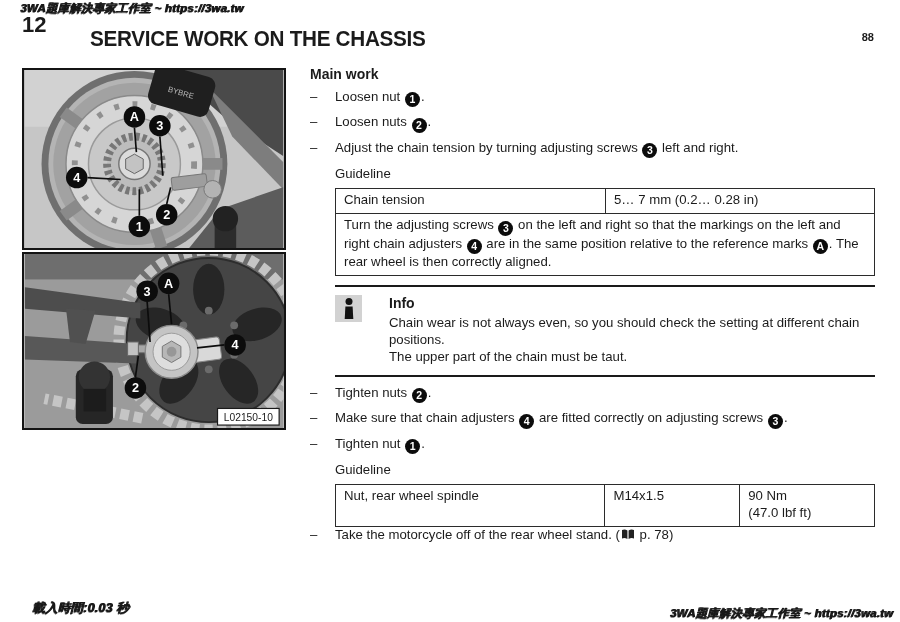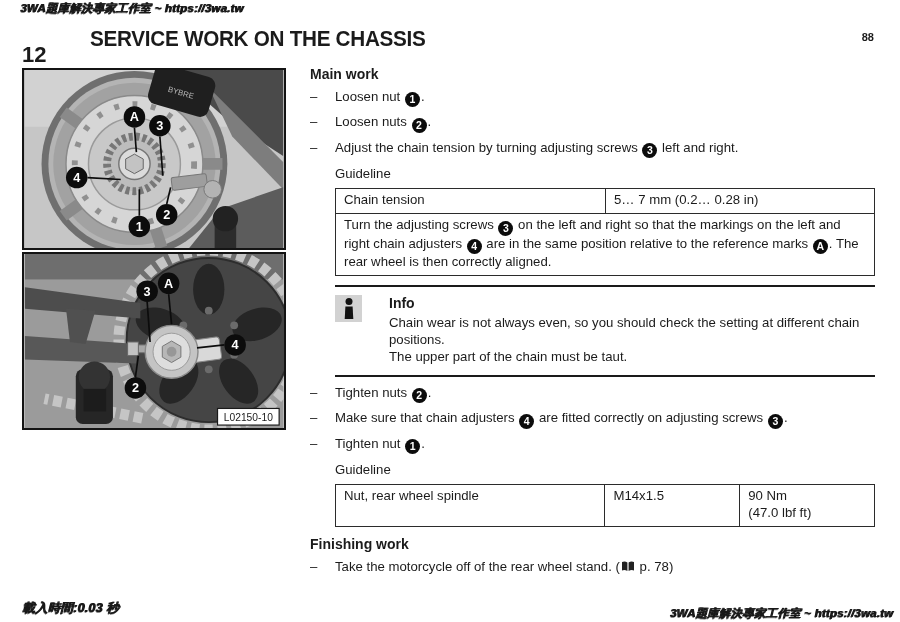--- a/index.html
+++ b/index.html
@@ -5,24 +5,24 @@
   * { box-sizing: border-box; }
   html,body { margin:0; padding:0; }
   body {
     width:900px; height:622px; background:#ffffff; position:relative; overflow:hidden;
     font-family:"Liberation Sans","DejaVu Sans",sans-serif; color:#1b1b1b;
   }
   
   .wm { position:absolute; font-weight:bold; color:#181818; white-space:nowrap;
         text-shadow:1px 0 0 #181818, 0 1px 0 rgba(0,0,0,.45); letter-spacing:.2px;font-style:italic; }
   .wm-tl { left:20px; top:1px;  font-size:11.5px; }
-  .wm-bl { left:22px; bottom:5px; font-size:12.5px; }
+  .wm-bl { left:32px; bottom:5px; font-size:12.5px; }
   .wm-br { right:7px; bottom:1px; font-size:11.5px; }
   
-  .chapter-num { position:absolute; left:22px; top:42px; font-size:22px; font-weight:bold; }
+  .chapter-num { position:absolute; left:22px; top:12px; font-size:22px; font-weight:bold; }
   .page-title  { position:absolute; left:90px; top:26px; font-size:22px; font-weight:bold;
                  letter-spacing:-.3px; transform:scaleX(.94); transform-origin:left; white-space:nowrap; }
   .page-num    { position:absolute; right:26px; top:31px; font-size:11px; font-weight:bold; }
   
   .figure { position:absolute; left:22px; top:68px; width:268px; }
   .figure svg { display:block; border:2px solid #141414; background:#b9b9b9; }
   .figure svg + svg { margin-top:2px; }
   
   .right-col { position:absolute; left:310px; top:66px; width:566px; font-size:13.2px; line-height:1.28; }
   .h-bold { font-weight:bold; font-size:14px; margin:0 0 5px 0; }
@@ -254,21 +254,20 @@
         <td class="col-name">Nut, rear wheel spindle</td>
         <td class="col-thread">M14x1.5</td>
         <td class="col-torque">
           <div>90 Nm</div>
           <div>(47.0 lbf ft)</div>
         </td>
       </tr>
     </tbody>
       </table>
 
-    <div class="h-bold finishing-heading">Finishing work</div>
     <div class="step">
       <span class="dash">–</span>
       <span class="step-text">Take the motorcycle off of the rear wheel stand. (<span class="book-icon"><svg width="14" height="11" viewBox="0 0 14 11">
               <path d="M1,1 Q4,0 6.4,1.5 L6.4,10 Q4,8.6 1,9.4 Z" fill="#222"></path>
               <path d="M13,1 Q10,0 7.6,1.5 L7.6,10 Q10,8.6 13,9.4 Z" fill="#222"></path>
             </svg></span> p. 78)</span>
     </div>
   </div>
 
   <div class="wm wm-bl">載入時間:0.03 秒</div>

